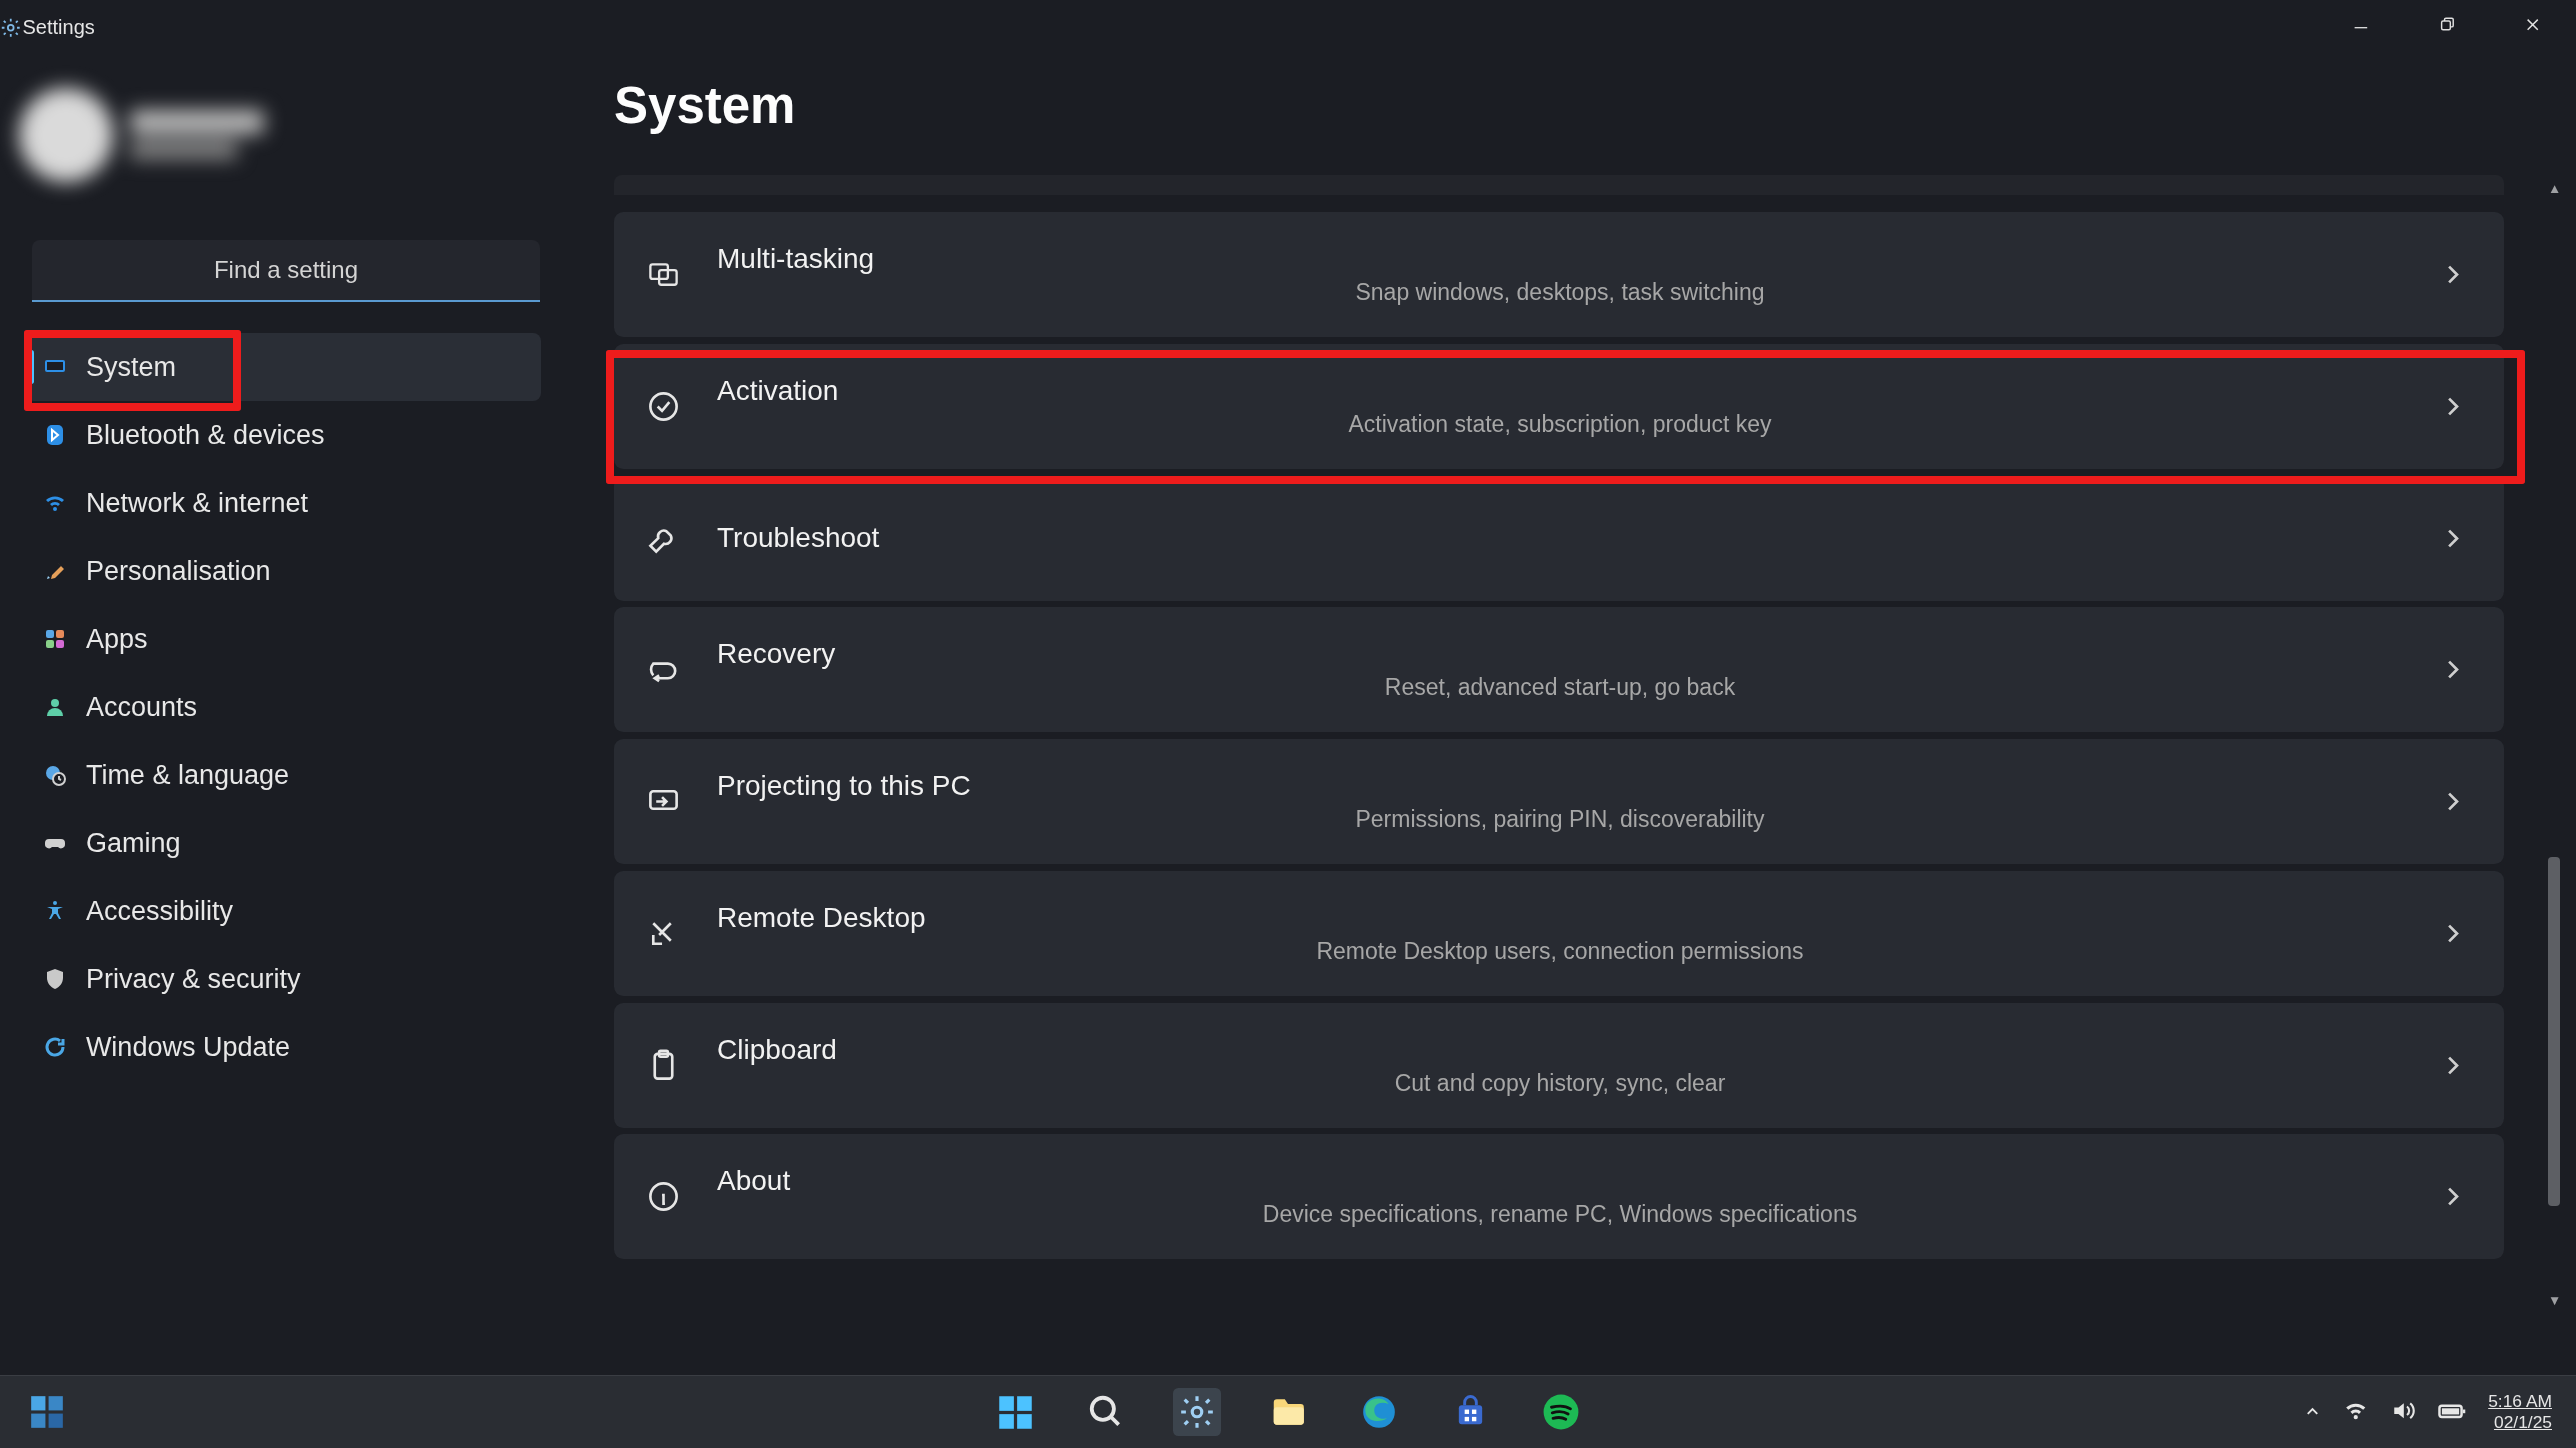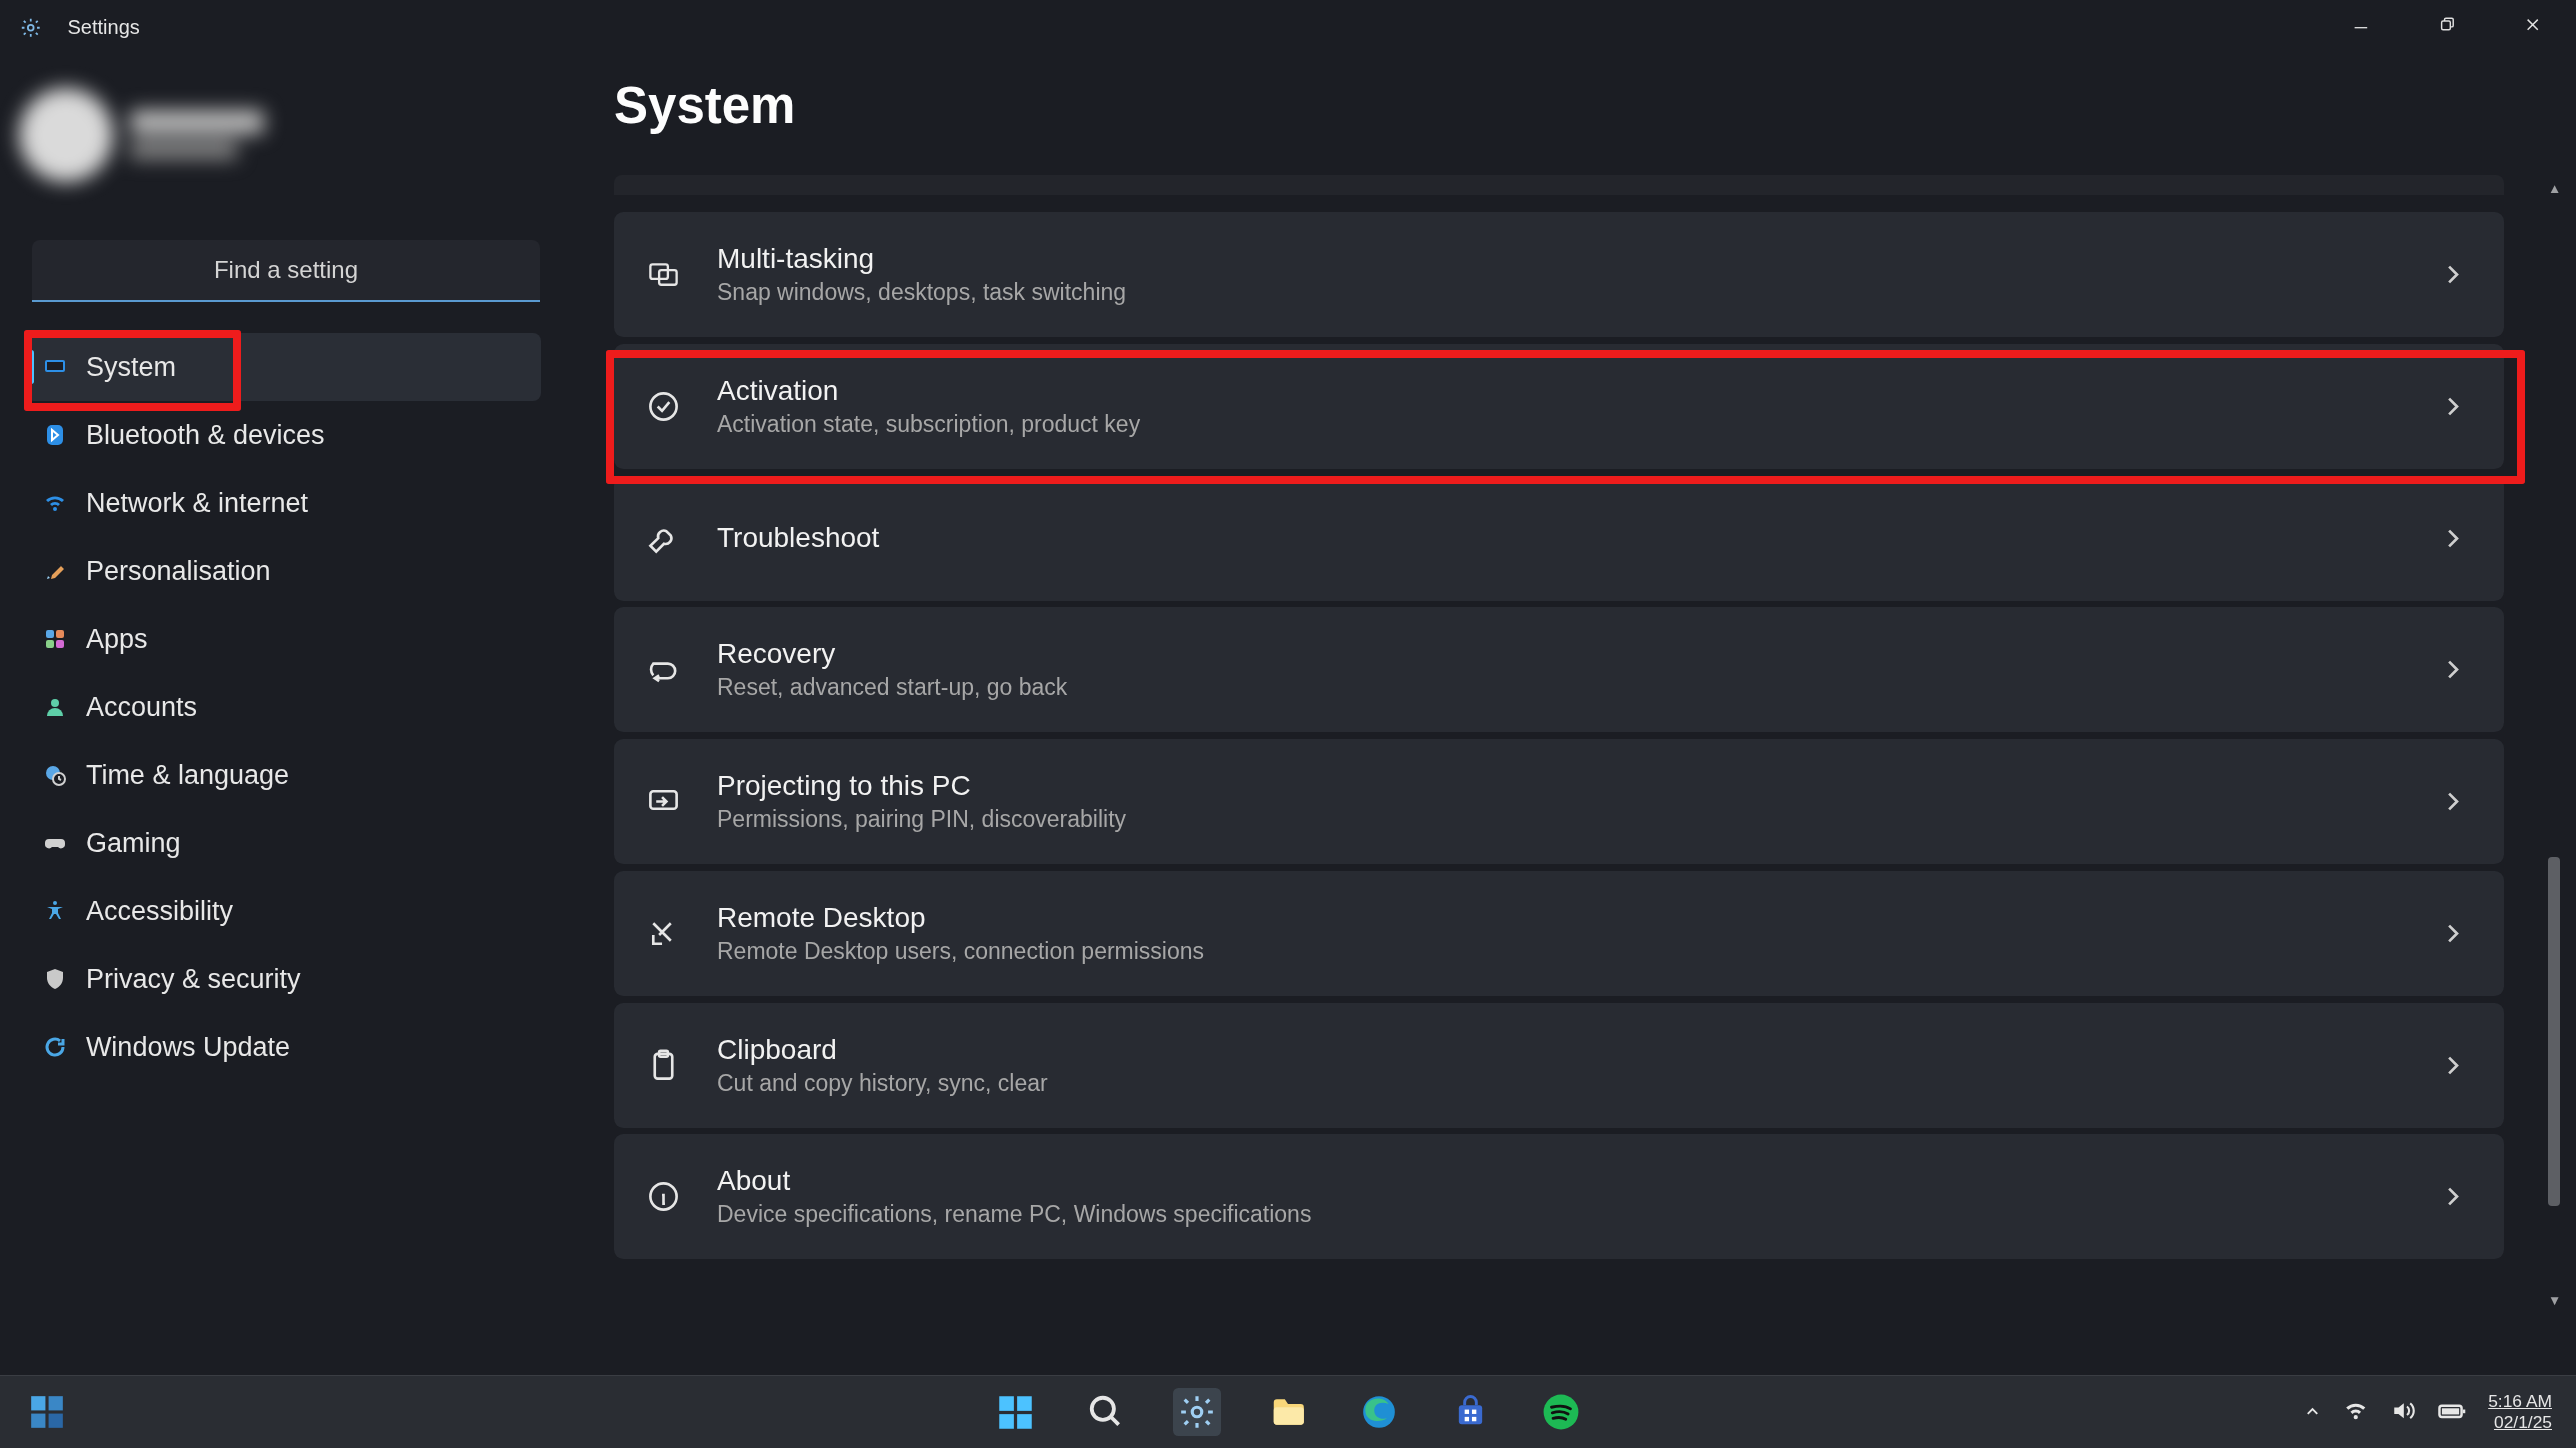--- a/index.html
+++ b/index.html
@@ -1,20 +1,20 @@
 <!DOCTYPE html>
 <html style="font-size:10.7px"><head>
 <meta charset="utf-8">
 <style>
   * { box-sizing: border-box; margin: 0; padding: 0; }
   html, body { width: 2576px; height: 1448px; background: #000; font-family: "Segoe UI", Arial, sans-serif; color: #eaeaea; overflow: hidden; }
   .app-window { position: relative; width: 2576px; height: 1375px; background: #1b1d23; }
   
   .title-bar { position: absolute; top: 0; left: 0; right: 0; height: 55px; display: flex; align-items: center; }
-  .title-left { display: flex; align-items: center; gap: 26px; padding-left: 20px; }
+  .title-left { display: flex; align-items: center; gap: 1px; }
   .title-icon { width: 21.5px; height: 21.5px; display: flex; align-items: center; justify-content: center; }
   .title-text { font-size: 20px; color: #e6e6e6; }
   .window-controls { margin-left: auto; display: flex; }
   .win-ctl { width: 86px; height: 55px; display: flex; align-items: center; justify-content: center; color: #e0e0e0; }
   .win-ctl-glyph { font-size: 17.4px; }
   
   .user-block { position: absolute; left: 19px; top: 74px; width: 349px; height: 121px; filter: blur(9.4px); display: flex; align-items: center; gap: 17.4px; }
   .avatar { width: 94px; height: 94px; border-radius: 50%; background: #dadada; }
   .user-lines { display: flex; flex-direction: column; gap: 6.7px; }
   .user-name { width: 134px; height: 24px; background: #bbb; border-radius: 5.4px; }
@@ -35,21 +35,21 @@
   .anno-box-act { position: absolute; left: 606px; top: 350px; right: 51px; height: 134px; border: 8px solid #ee1c1c; border-radius: 2.7px; pointer-events: none; z-index: 5; }
   
   .main { position: absolute; left: 614px; top: 76px; right: 72px; bottom: 40px; }
   .page-title { font-size: 51px; font-weight: 600; color: #fdfdfd; margin-bottom: 40px; }
   .list-strip { height: 20px; background: #23252b; border-radius: 8px 8px 0 0; margin-bottom: 17.4px; }
   .row-list { display: flex; flex-direction: column; gap: 6.7px; }
   .row { height: 125px; background: #282b32; border-radius: 9.4px; display: flex; align-items: center; padding: 0 38px 0 31px; gap: 36px; }
   .row-icon { width: 36px; height: 36px; flex: 0 0 36px; color: #e6e6e6; display:flex; align-items:center; justify-content:center; }
   .row-text { flex: 1; display: flex; flex-direction: column; gap: 4px; }
   .row-title { font-size: 28px; color: #f2f2f2; }
-  .row-sub { font-size: 23px; color: #a7a7a7; }
+  .row-sub { font-size: 23px; color: #a7a7a7; text-align: center; }
   .chev { width: 27px; height: 27px; color: #cfcfcf; }
   
   .scrl-bar { position: absolute; right: 16px; top: 181px; width: 12px; height: 1127px; }
   .scrl-arrow { width: 12px; height: 14.8px; color: #9fa0a3; font-size: 13.4px; text-align:center; }
   .scrl-thumb { position: absolute; right: 0; top: 60%; width: 12px; height: 349px; background: #5d5f64; border-radius: 4px; }
   
   .taskbar { position: absolute; left: 0; right: 0; bottom: 0; height: 73px; background: #2a2d33; border-top: 0.7px solid #3a3d43; display:flex; align-items:center; }
   .tb-start { width: 38px; height: 38px; margin-left: 28px; }
   .tb-center { position:absolute; left:50%; transform:translateX(-50%); display:flex; gap:43px; align-items:center; }
   .tb-icn { width: 48px; height: 48px; border-radius: 5.4px; display:flex; align-items:center; justify-content:center; }

